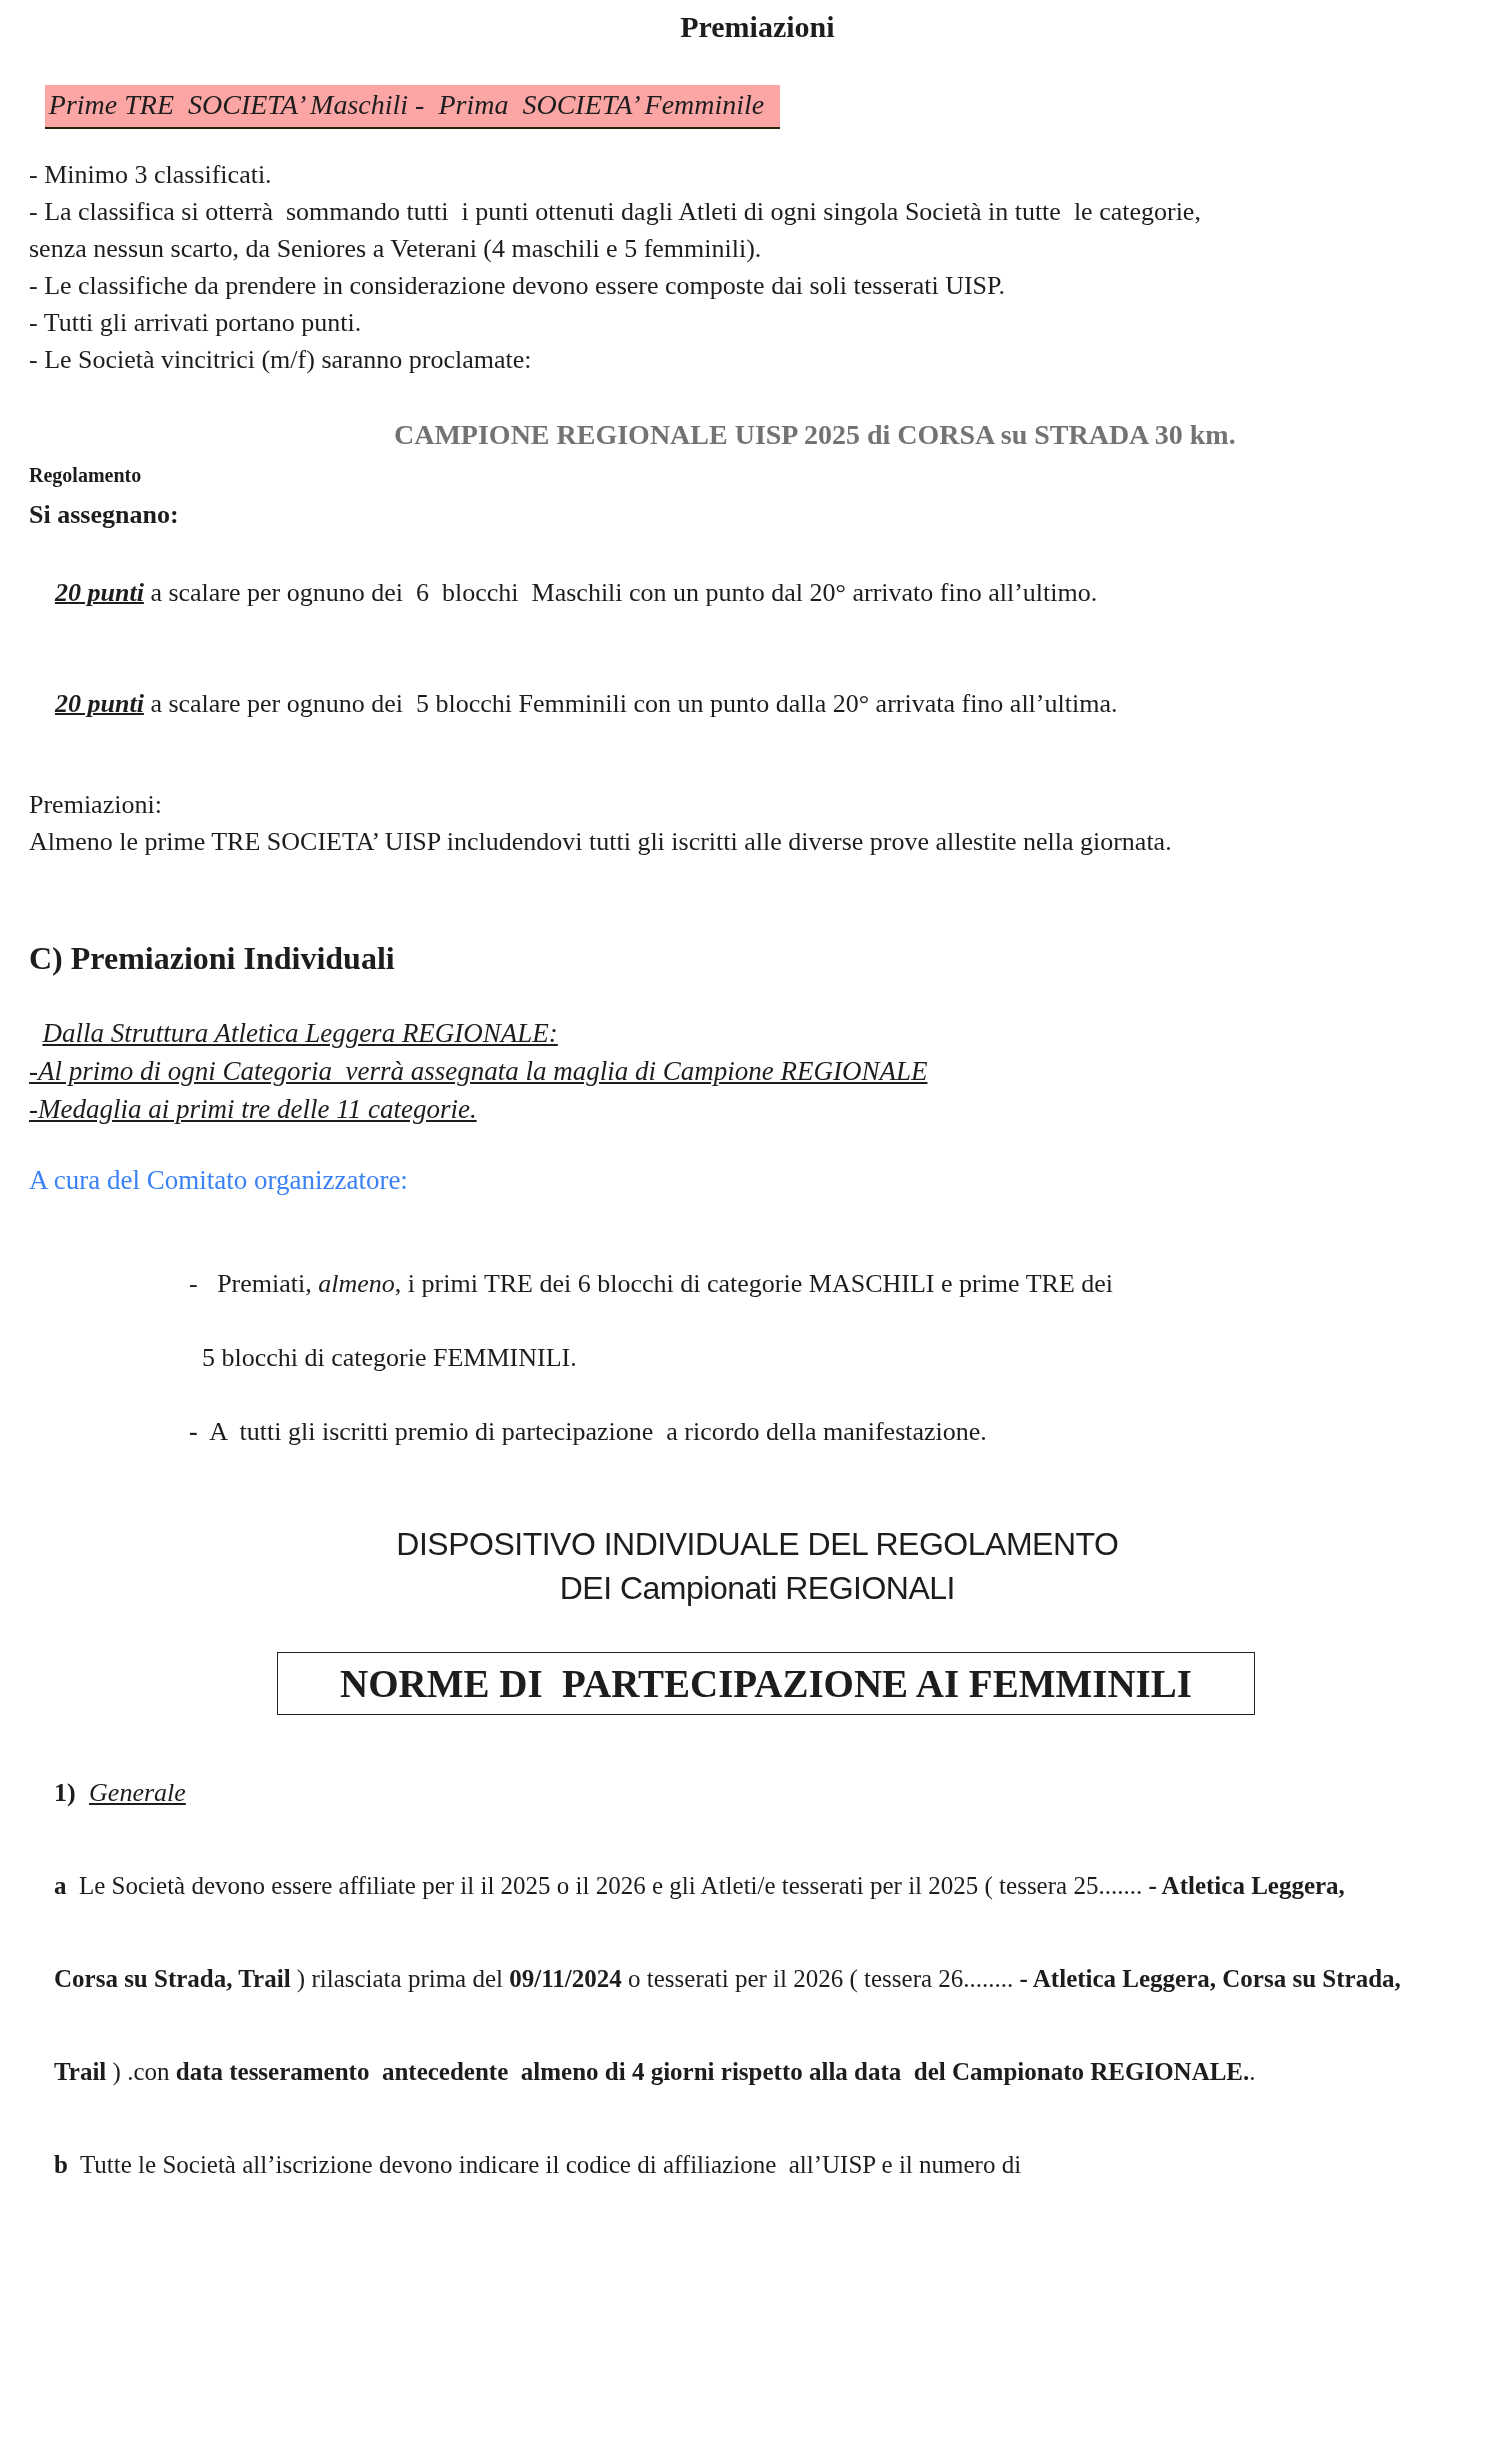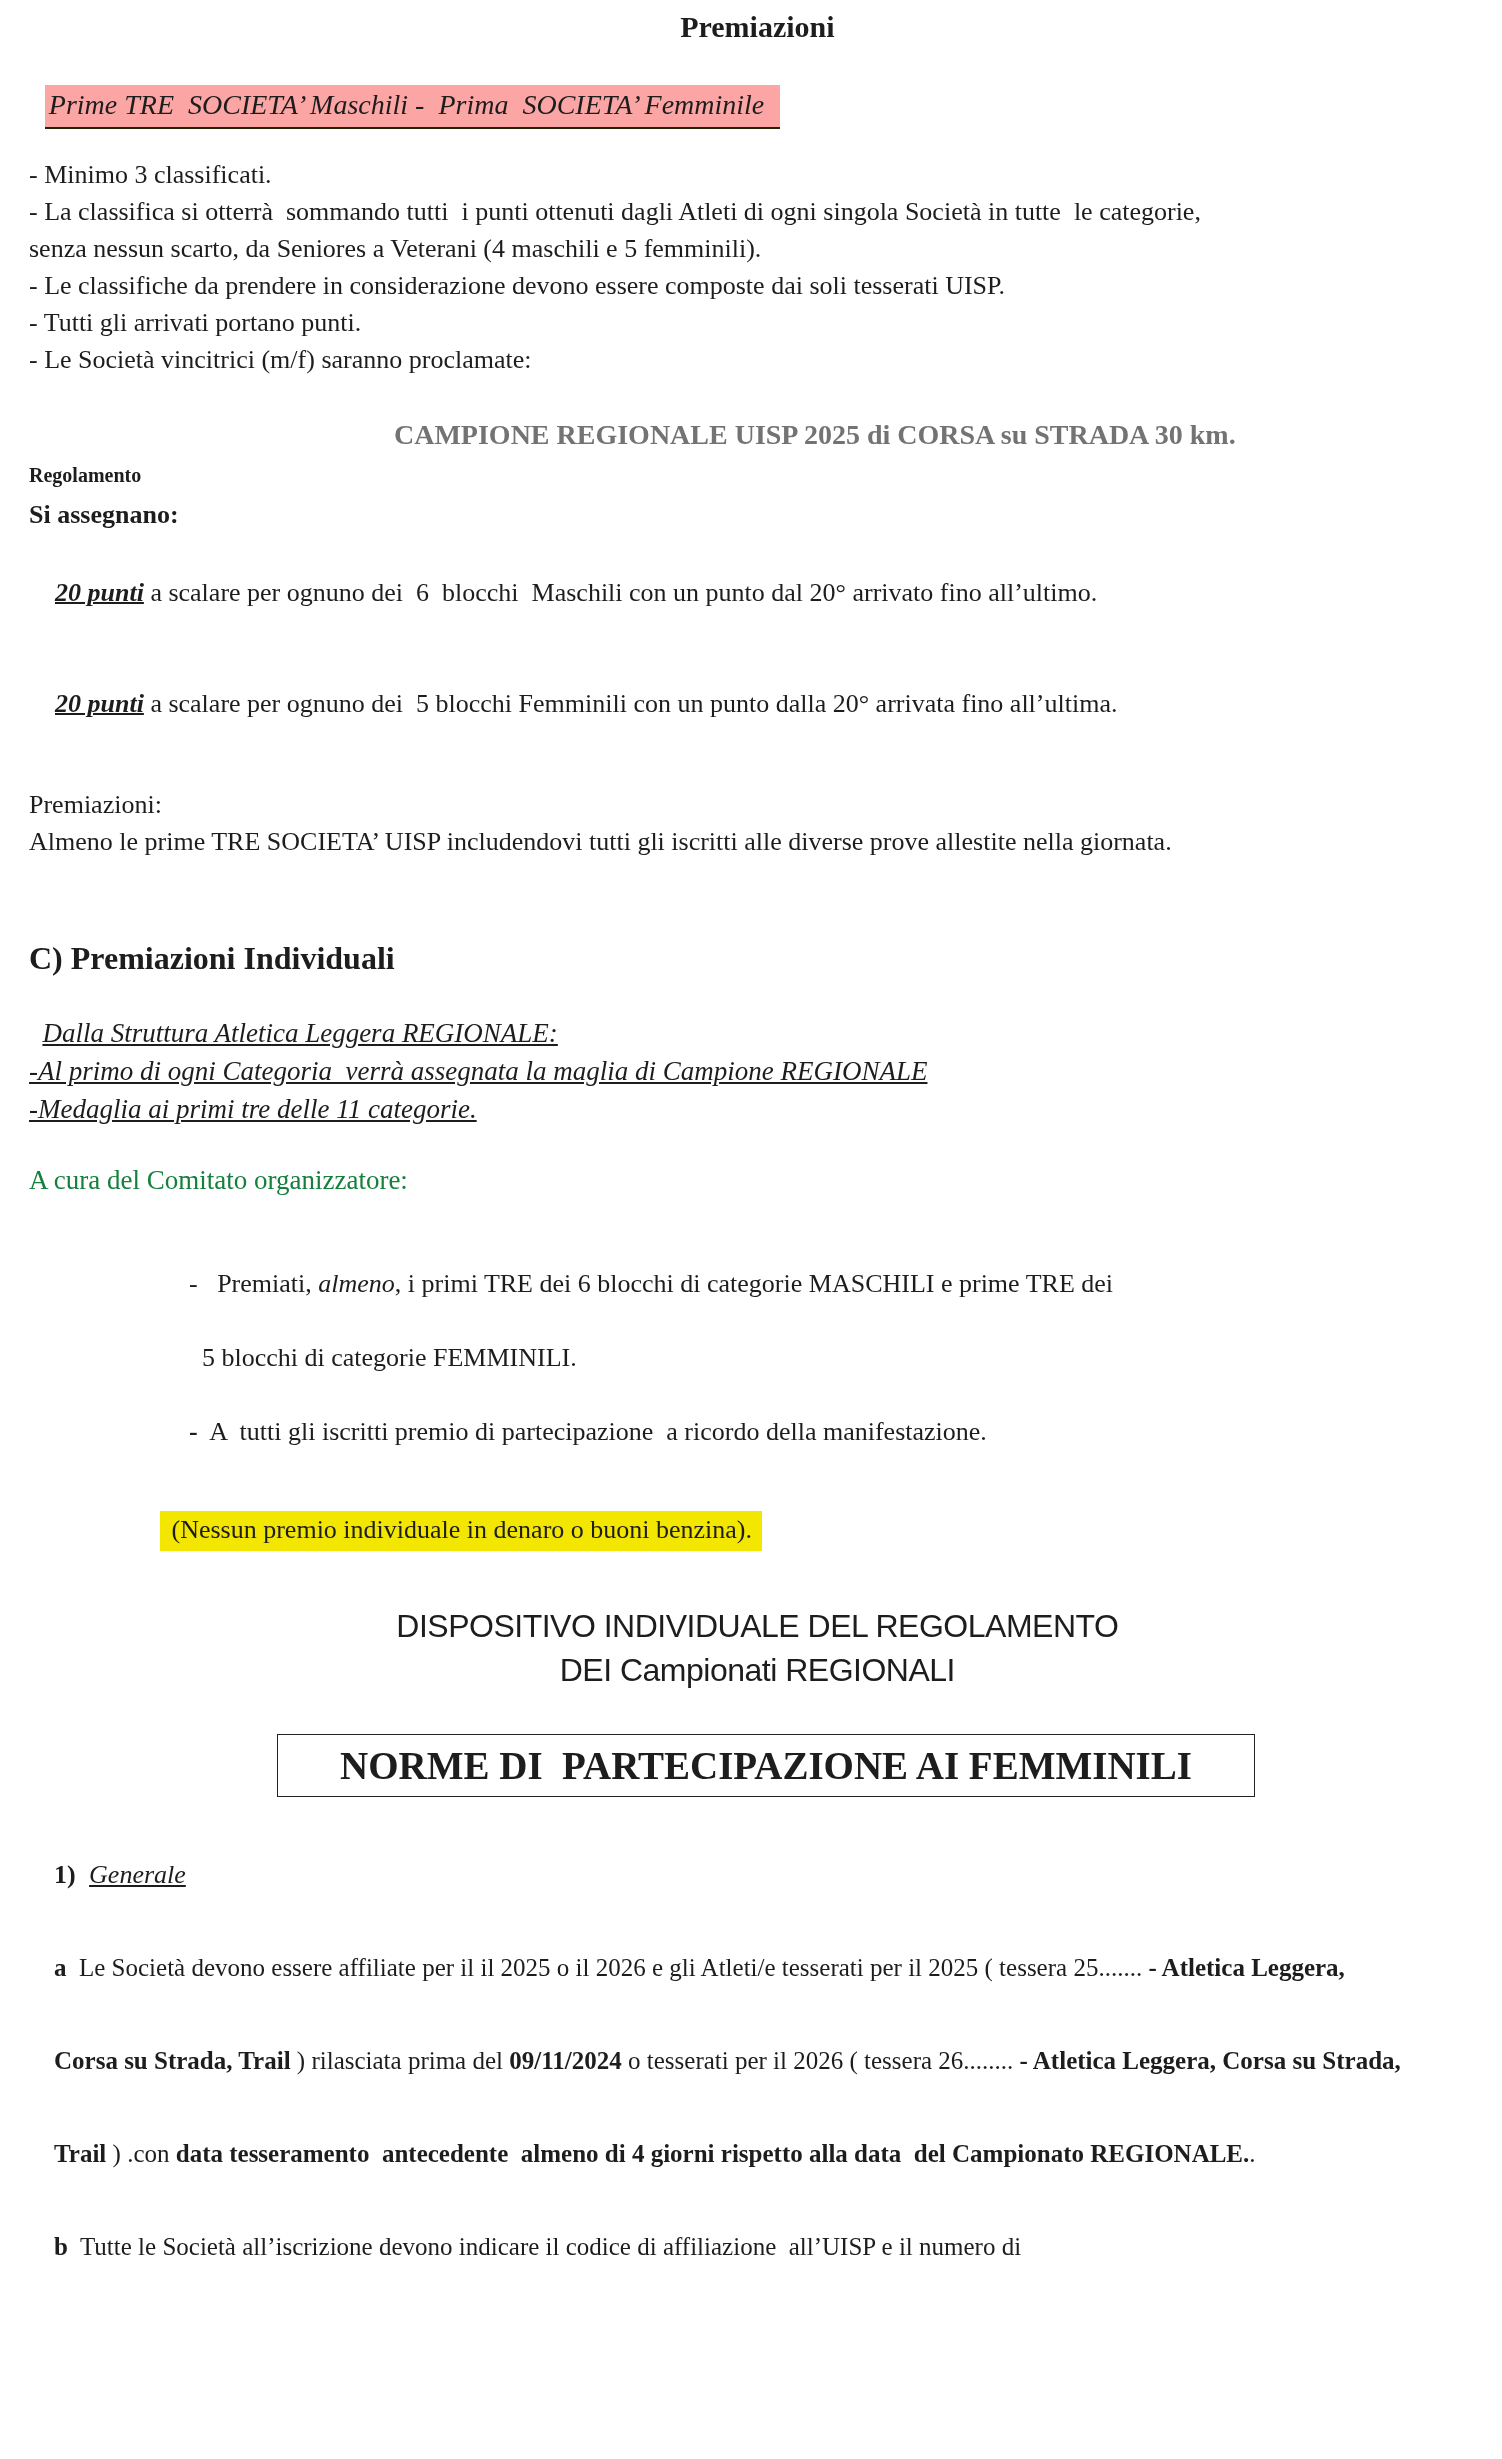--- a/index.html
+++ b/index.html
@@ -11,21 +11,21 @@
   .i{font-style:italic;}
   .u{text-decoration:underline;}
   .title{text-align:center;font-weight:bold;font-size:30px;line-height:38px;}
   .h1{font-weight:bold;font-size:32px;line-height:42px;}
   .h1b{font-weight:bold;font-size:20px;line-height:42px;}
   .body{font-size:26px;line-height:37px;}
   .hl1{display:inline-block;background:#fca5a5;font-size:28px;font-style:italic;line-height:40px;padding:0 15.4px 1.9px 3.8px;border-bottom:2.9px solid #23230a;}
   .champion{color:#737373;font-weight:bold;font-size:28px;line-height:38px;text-align:center;margin-left:115px;margin-top:38px;}
   .u20{text-decoration:underline;text-decoration-thickness:2.4px;}
   .it28{font-size:27px;line-height:38px;}
-  .red28{color:#15803d;font-size:27px;line-height:38px;}
+  .red28{color:#3b82f6;font-size:27px;line-height:38px;}
   .hl2{display:inline-block;background:#f3e600;font-size:26px;line-height:38px;padding:0 9.6px 1.9px 3.8px;}
   .sansline{font-family:"Liberation Sans","DejaVu Sans",sans-serif;font-size:32px;line-height:44px;text-align:center;letter-spacing:-0.5px;}
   .norme-box{width:976px;margin:42px 0 0 248px;border:1.9px solid #222;text-align:center;font-weight:bold;font-size:39px;line-height:61px;}
   .nline{font-size:25px;line-height:31px;}
   .h2num{font-family:"Liberation Sans","DejaVu Sans",sans-serif;font-weight:bold;font-size:26px;margin-right:13.4px;}
   .h2label{font-style:italic;text-decoration:underline;font-size:26px;}.pl12{padding-left:11.5px;}.pl14{padding-left:13.4px;}.pl140{padding-left:134px;}.pl180{padding-left:173px;}
   .mt4{margin-top:3.8px;}.mt6{margin-top:5.8px;}.mt10{margin-top:9.6px;}
   .mt22{margin-top:21px;}.mt28{margin-top:27px;}.mt30{margin-top:29px;}
   .mt32{margin-top:31px;}.mt34{margin-top:33px;}.mt36{margin-top:35px;}
   .mt44{margin-top:42px;}.mt52{margin-top:50px;}.mt80{margin-top:77px;}
@@ -73,23 +73,20 @@
   <div class="red28 serif mt34">A cura del Comitato organizzatore:</div>
 
   <div class="body serif mt30 pl140">
     <span>-   Premiati, </span><span class="i">almeno</span><span>, i primi TRE dei 6 blocchi di categorie MASCHILI e prime TRE dei</span>
   </div>
   <div class="body serif pl180">5 blocchi di categorie FEMMINILI.</div>
   <div class="body serif pl140">
     <span class="b">-</span><span>  A  tutti gli iscritti premio di partecipazione  a ricordo della manifestazione.</span>
   </div>
 
-  <div class="mt6">
-    <span class="hl2 serif pl12" style="margin-left:115px;">(Nessun premio individuale in denaro o buoni benzina).</span>
-  </div>
 
   <div class="sansline mt36">DISPOSITIVO INDIVIDUALE DEL REGOLAMENTO</div>
   <div class="sansline">DEI Campionati REGIONALI</div>
 
   <div class="norme-box serif">NORME DI  PARTECIPAZIONE AI FEMMINILI</div>
 
   <div class="nline serif mt32">
     <span class="b h2num serif" style="font-family:'Liberation Serif','DejaVu Serif',serif;">1)</span><span class="i u h2label">Generale</span>
   </div>
 

